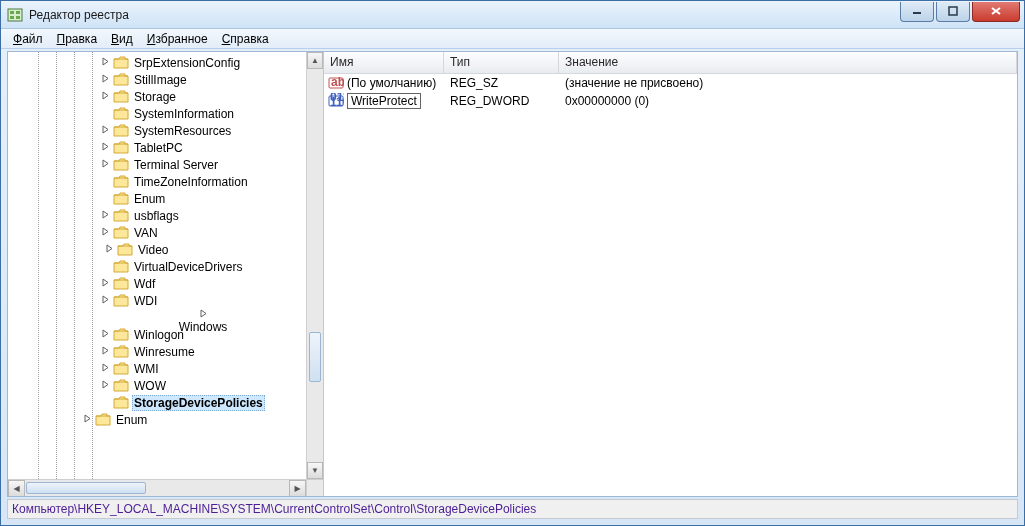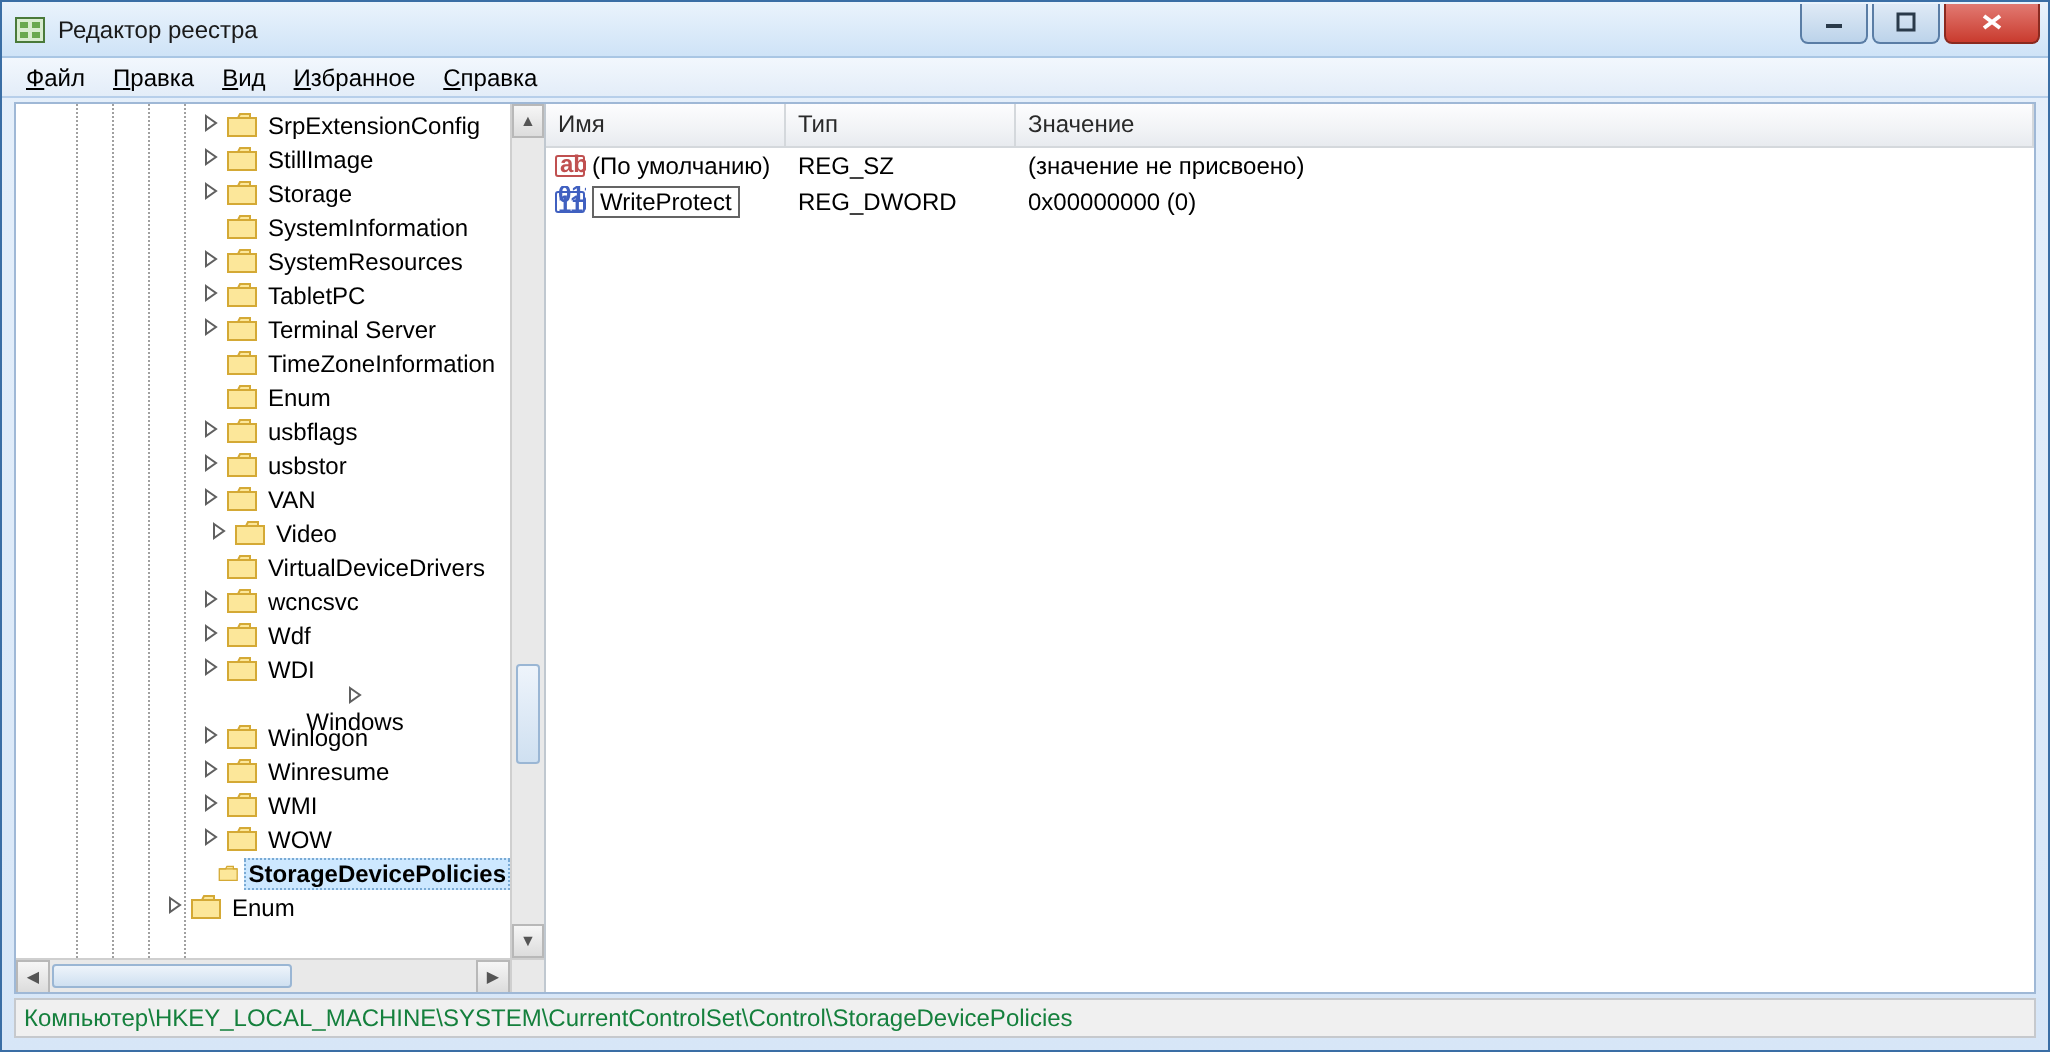--- a/index.html
+++ b/index.html
@@ -40,21 +40,21 @@
   }
   .menubar .menu-item { padding: 1px 6px; cursor: default; }
   .menubar .menu-item span.u { text-decoration: underline; }
 
   .client {
     position: absolute; left: 6px; right: 6px; top: 50px; bottom: 28px;
     display: flex; background: #fff; border: 1px solid #9fb8d6;
   }
 
   
-  .tree-panel { width: 265px; border-right: 1px solid #c0c8d0; position: relative; overflow: hidden; background: #fff;}
+  .tree-panel { width: 316px; border-right: 1px solid #c0c8d0; position: relative; overflow: hidden; background: #fff;}
   .tree-scroll { position: absolute; left:0; right:17px; top:0; bottom:17px; overflow: hidden; }
   .tree-content { position: relative; padding-top: 2px; }
   .tree-row { height: 17px; display: flex; align-items: center; white-space: nowrap; position: relative;}
   .tree-arrow { width: 11px; text-align: center; color: #606060; font-size: 9px; }
   .tree-label { padding: 0 2px; }
   .tree-label.selected { background: #cde8ff; border: 1px dotted #7aaad4; padding: 0 1px; }
 
   
   .vline { position:absolute; top:0; bottom:17px; border-left: 1px dotted #a0a0a0; }
 
@@ -81,21 +81,21 @@
   .list-row { height: 18px; display: flex; align-items: center; padding-left: 4px;}
   .cell-name { width: 116px; display:flex; align-items:center; gap:3px;}
   .cell-type { width: 115px; padding-left:6px;}
   .cell-value { flex:1; padding-left:6px;}
   .val-icon { width: 16px; height: 16px; flex-shrink: 0;}
   .sel-box { border: 1px solid #646464; padding: 0 3px; background:#fff;}
 
   .statusbar {
     position: absolute; left: 6px; right: 6px; bottom: 6px; height: 20px;
     background: #f0f0f0; border: 1px solid #c6c9cd;
-    padding: 2px 4px; font-size: 12px; color: #15803d;
+    padding: 2px 4px; font-size: 12px; color: #4c1d95;
     display:flex; align-items:center;
   }
 </style>
 </head>
 <body>
 
 <div class="window">
 
   <div class="titlebar">
     <svg class="app-icon" viewBox="0 0 16 16">
@@ -238,59 +238,39 @@
               <span class="tree-label">usbflags</span>
             </div>
             <div class="tree-row" style="padding-left: 92px;">
               <span class="tree-arrow"><svg width="9" height="9">
                   <path d="M2 1 L7 4.5 L2 8 Z" fill="none" stroke="#606060"></path>
                 </svg></span>
               <svg class="folder-icon" viewBox="0 0 16 14">
                 <path d="M1 3 L6 3 L7 1 L12 1 L12 3 L15 3 L15 12 L1 12 Z" fill="#fce79a" stroke="#d4a935"></path>
                 <path d="M1 3 L15 3" stroke="#d4a935"></path>
               </svg>
-              <span class="tree-label">usbstor</span>
-            </div>
-            <div class="tree-row" style="padding-left: 92px;">
-              <span class="tree-arrow"><svg width="9" height="9">
-                  <path d="M2 1 L7 4.5 L2 8 Z" fill="none" stroke="#606060"></path>
-                </svg></span>
-              <svg class="folder-icon" viewBox="0 0 16 14">
-                <path d="M1 3 L6 3 L7 1 L12 1 L12 3 L15 3 L15 12 L1 12 Z" fill="#fce79a" stroke="#d4a935"></path>
-                <path d="M1 3 L15 3" stroke="#d4a935"></path>
-              </svg>
               <span class="tree-label">VAN</span>
             </div>
             <div class="tree-row" style="padding-left: 96px;">
               <span class="tree-arrow"><svg width="9" height="9">
                   <path d="M2 1 L7 4.5 L2 8 Z" fill="none" stroke="#606060"></path>
                 </svg></span>
               <svg class="folder-icon" viewBox="0 0 16 14">
                 <path d="M1 3 L6 3 L7 1 L12 1 L12 3 L15 3 L15 12 L1 12 Z" fill="#fce79a" stroke="#d4a935"></path>
                 <path d="M1 3 L15 3" stroke="#d4a935"></path>
               </svg>
               <span class="tree-label">Video</span>
             </div>
             <div class="tree-row" style="padding-left: 92px;">
               <span class="tree-arrow"></span>
               <svg class="folder-icon" viewBox="0 0 16 14">
                 <path d="M1 3 L6 3 L7 1 L12 1 L12 3 L15 3 L15 12 L1 12 Z" fill="#fce79a" stroke="#d4a935"></path>
                 <path d="M1 3 L15 3" stroke="#d4a935"></path>
               </svg>
               <span class="tree-label">VirtualDeviceDrivers</span>
-            </div>
-            <div class="tree-row" style="padding-left: 92px;">
-              <span class="tree-arrow"><svg width="9" height="9">
-                  <path d="M2 1 L7 4.5 L2 8 Z" fill="none" stroke="#606060"></path>
-                </svg></span>
-              <svg class="folder-icon" viewBox="0 0 16 14">
-                <path d="M1 3 L6 3 L7 1 L12 1 L12 3 L15 3 L15 12 L1 12 Z" fill="#fce79a" stroke="#d4a935"></path>
-                <path d="M1 3 L15 3" stroke="#d4a935"></path>
-              </svg>
-              <span class="tree-label">wcncsvc</span>
             </div>
             <div class="tree-row" style="padding-left: 92px;">
               <span class="tree-arrow"><svg width="9" height="9">
                   <path d="M2 1 L7 4.5 L2 8 Z" fill="none" stroke="#606060"></path>
                 </svg></span>
               <svg class="folder-icon" viewBox="0 0 16 14">
                 <path d="M1 3 L6 3 L7 1 L12 1 L12 3 L15 3 L15 12 L1 12 Z" fill="#fce79a" stroke="#d4a935"></path>
                 <path d="M1 3 L15 3" stroke="#d4a935"></path>
               </svg>
               <span class="tree-label">Wdf</span>

